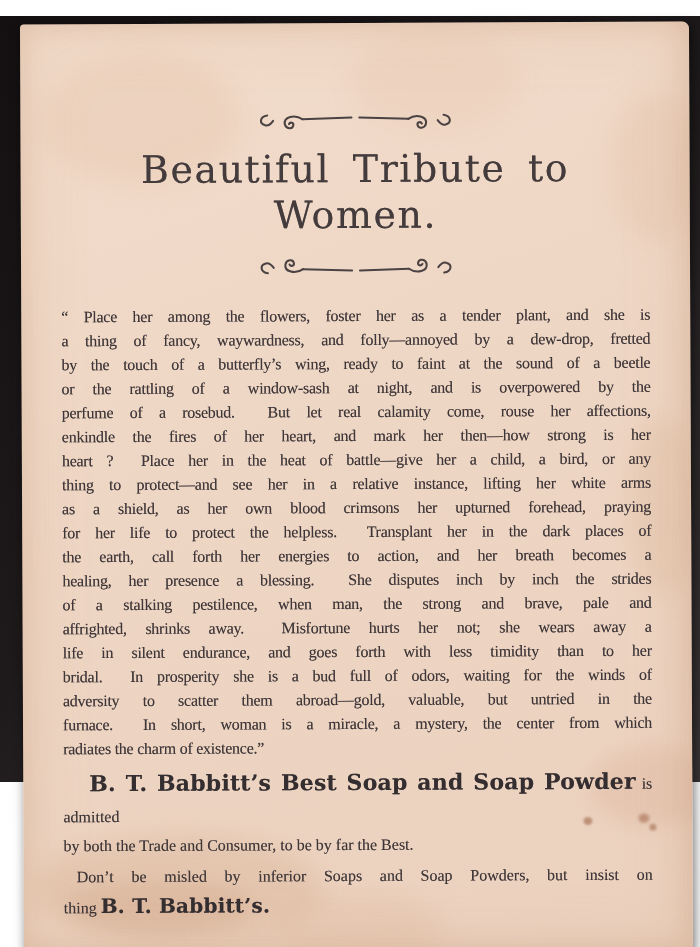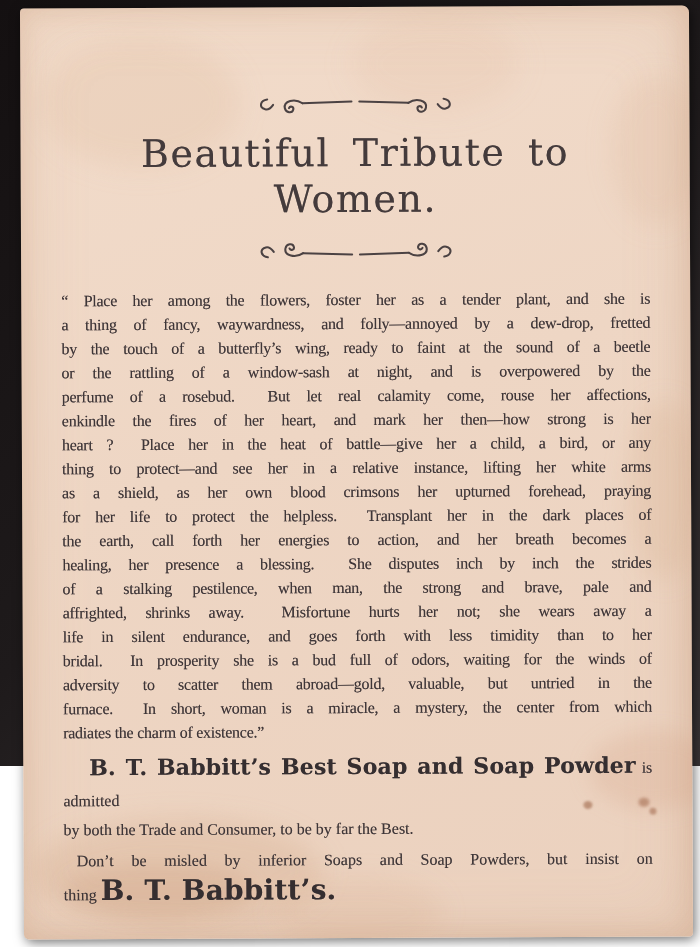--- a/index.html
+++ b/index.html
@@ -3,20 +3,21 @@
 <meta charset="utf-8">
 <style>
   html, body { margin: 0; padding: 0; }
   body {
     width: 700px; height: 947px; overflow: hidden;
     font-family: "Liberation Serif", serif;
   }
   .scene {
     position: relative; width: 700px; height: 766px;
     background: linear-gradient(140deg, #141011 0%, #1e1a1b 50%, #3a3536 100%);
+    margin-top: 16px;
   }
   .card {
     position: absolute; left: 22px; top: 7px; width: 669px; height: 931px;
     background: linear-gradient(160deg, #f2dccb 0%, #eed6c4 45%, #ebd1be 100%);
     border-radius: 4px 7px 4px 5px;
     transform: rotate(-0.25deg);
     box-shadow: 2px 3px 12px rgba(0,0,0,0.55),
                 inset 0 0 70px rgba(195,145,105,0.18),
                 inset -8px -6px 26px rgba(175,125,92,0.16),
                 inset 7px 5px 22px rgba(205,165,128,0.12);
@@ -45,21 +46,21 @@
                  text-indent: 26px; text-align: justify; text-align-last: justify;
                  text-shadow: 0 0 0.5px rgba(60,50,52,0.5); }
   .promo-line1 .slab { font-size: 22px; }
   .promo-line2 { font-size: 16px; line-height: 27px;
                  text-shadow: 0 0 0.5px rgba(60,50,52,0.5); }
   .warn-line1 { margin-top: 4px; font-size: 16px; line-height: 27px;
                 text-indent: 13px; text-align: justify; text-align-last: justify;
                 text-shadow: 0 0 0.5px rgba(60,50,52,0.5); }
   .warn-line2 { font-size: 16px; line-height: 33px;
                 text-shadow: 0 0 0.5px rgba(60,50,52,0.5); }
-  .warn-line2 .slab { font-size: 28px; }
+  .warn-line2 .slab { font-size: 20px; }
 </style>
 </head>
 <body>
 
 <div class="scene">
   <div class="card">
 
     <div class="stain" style="left:20px; top:30px; width:200px; height:130px; background:rgba(213,168,132,0.16); filter:blur(14px);"></div>
     <div class="stain" style="left:330px; top:10px; width:170px; height:95px; background:rgba(216,172,138,0.13); filter:blur(14px);"></div>
     <div class="stain" style="left:590px; top:70px; width:90px; height:150px; background:rgba(210,162,128,0.15); filter:blur(13px);"></div>

